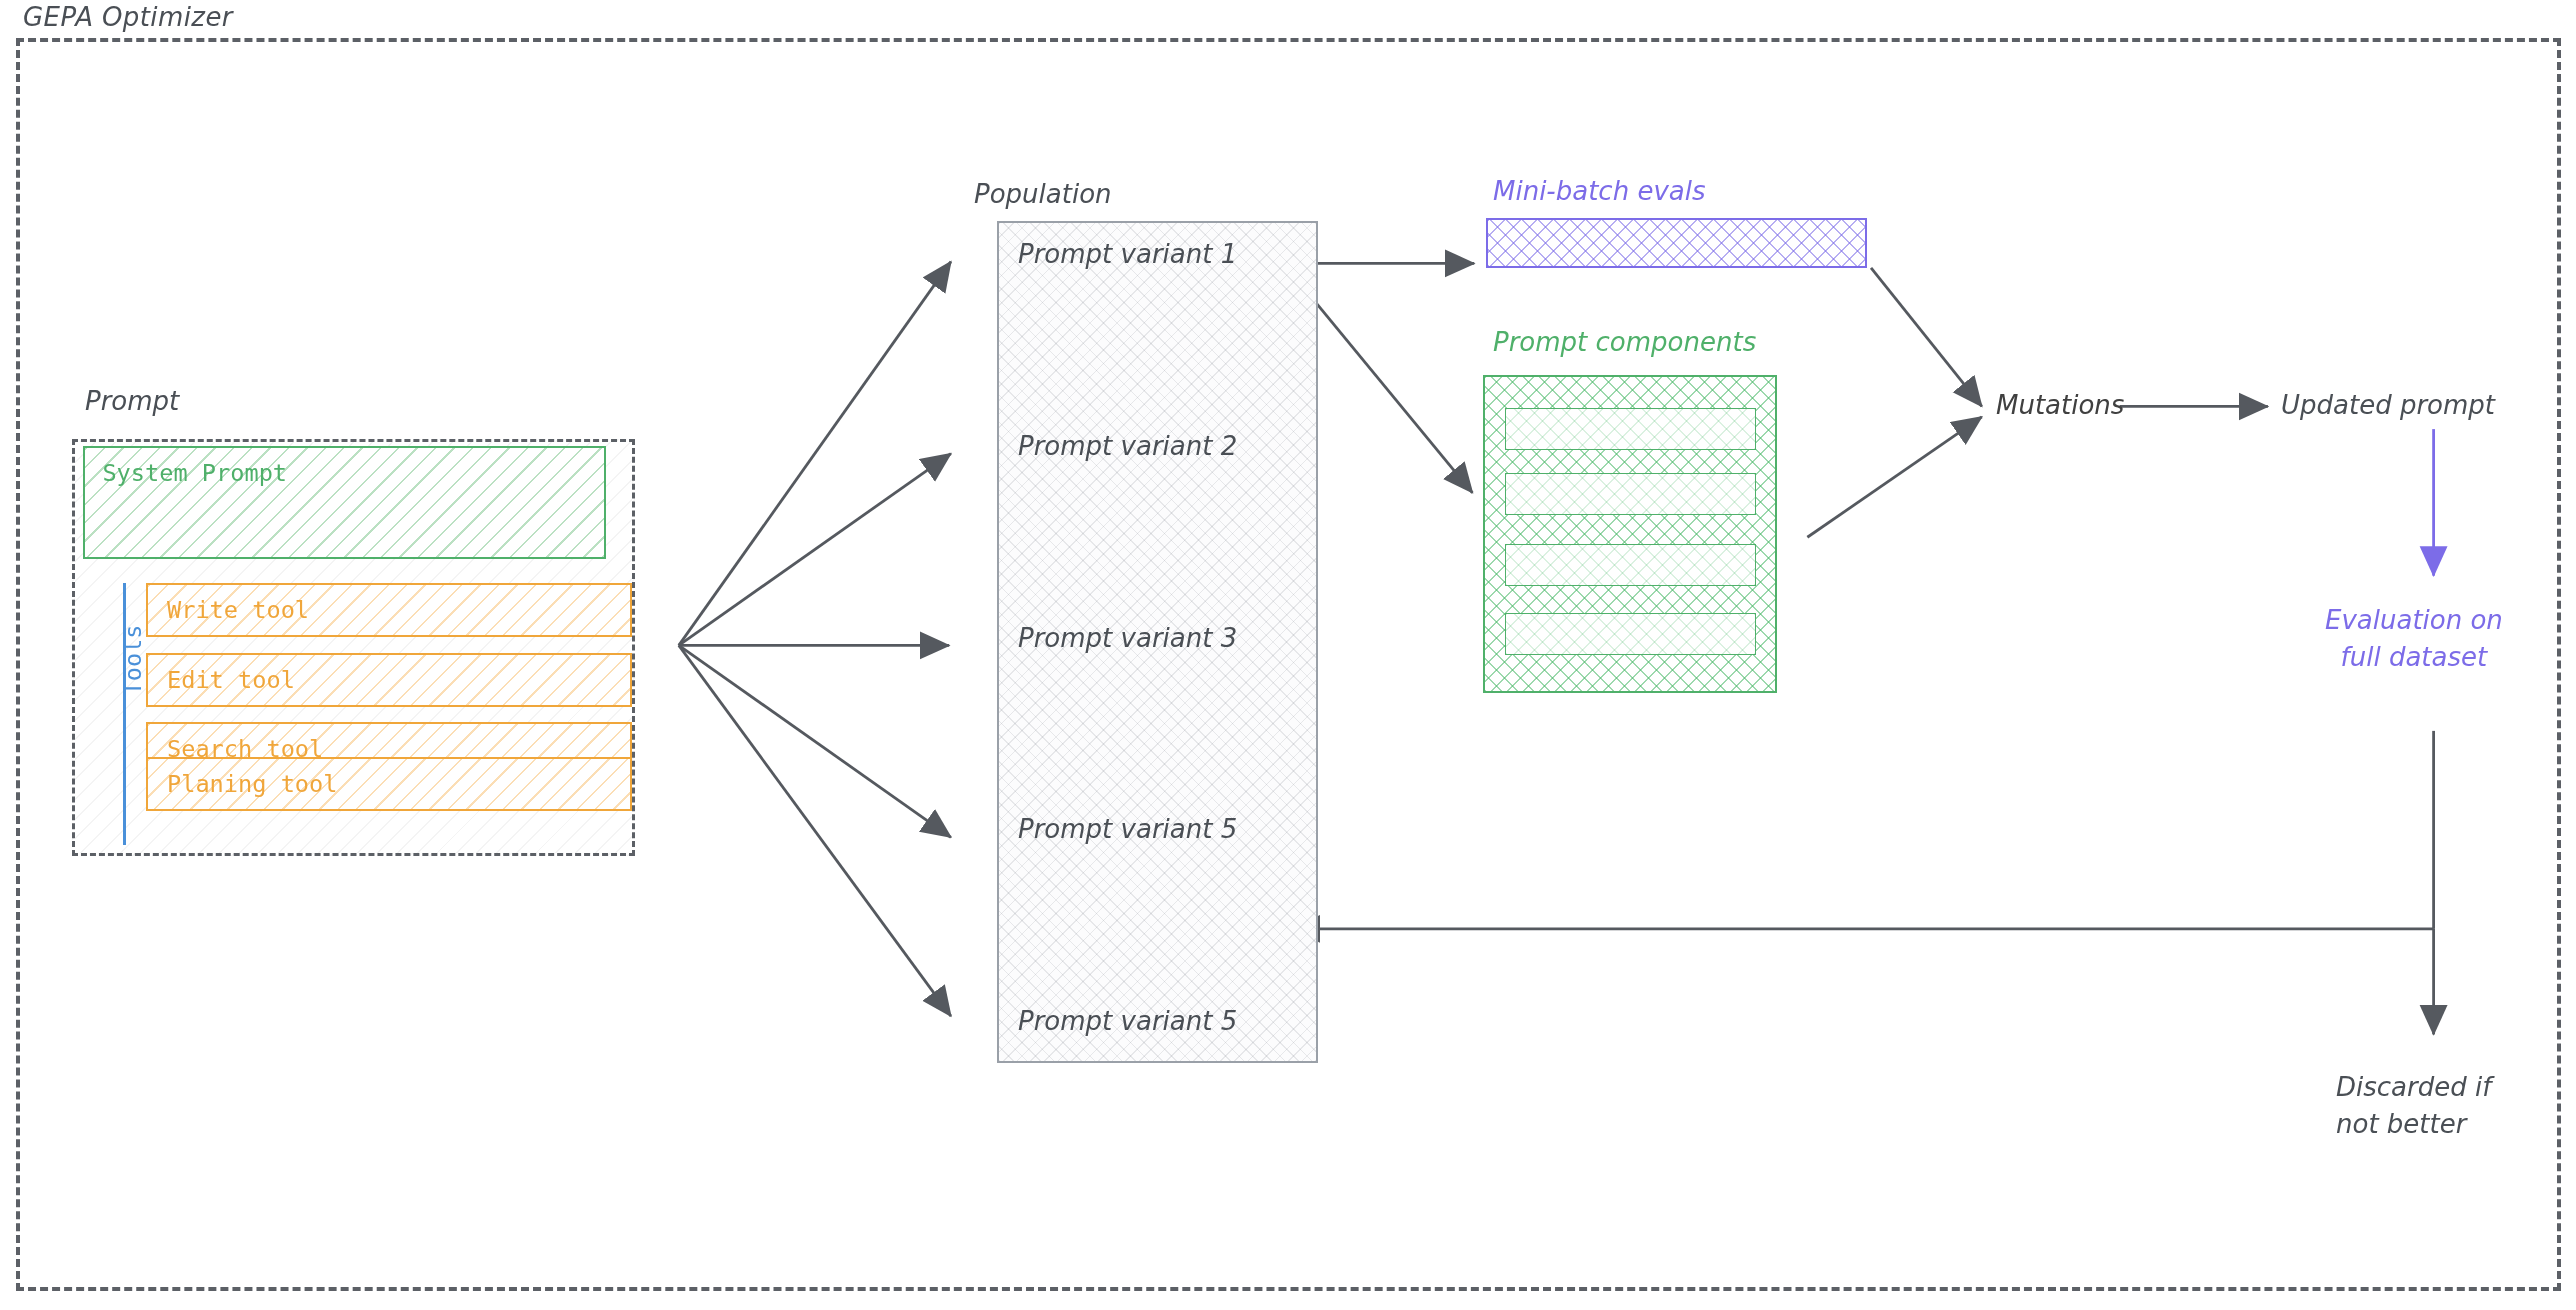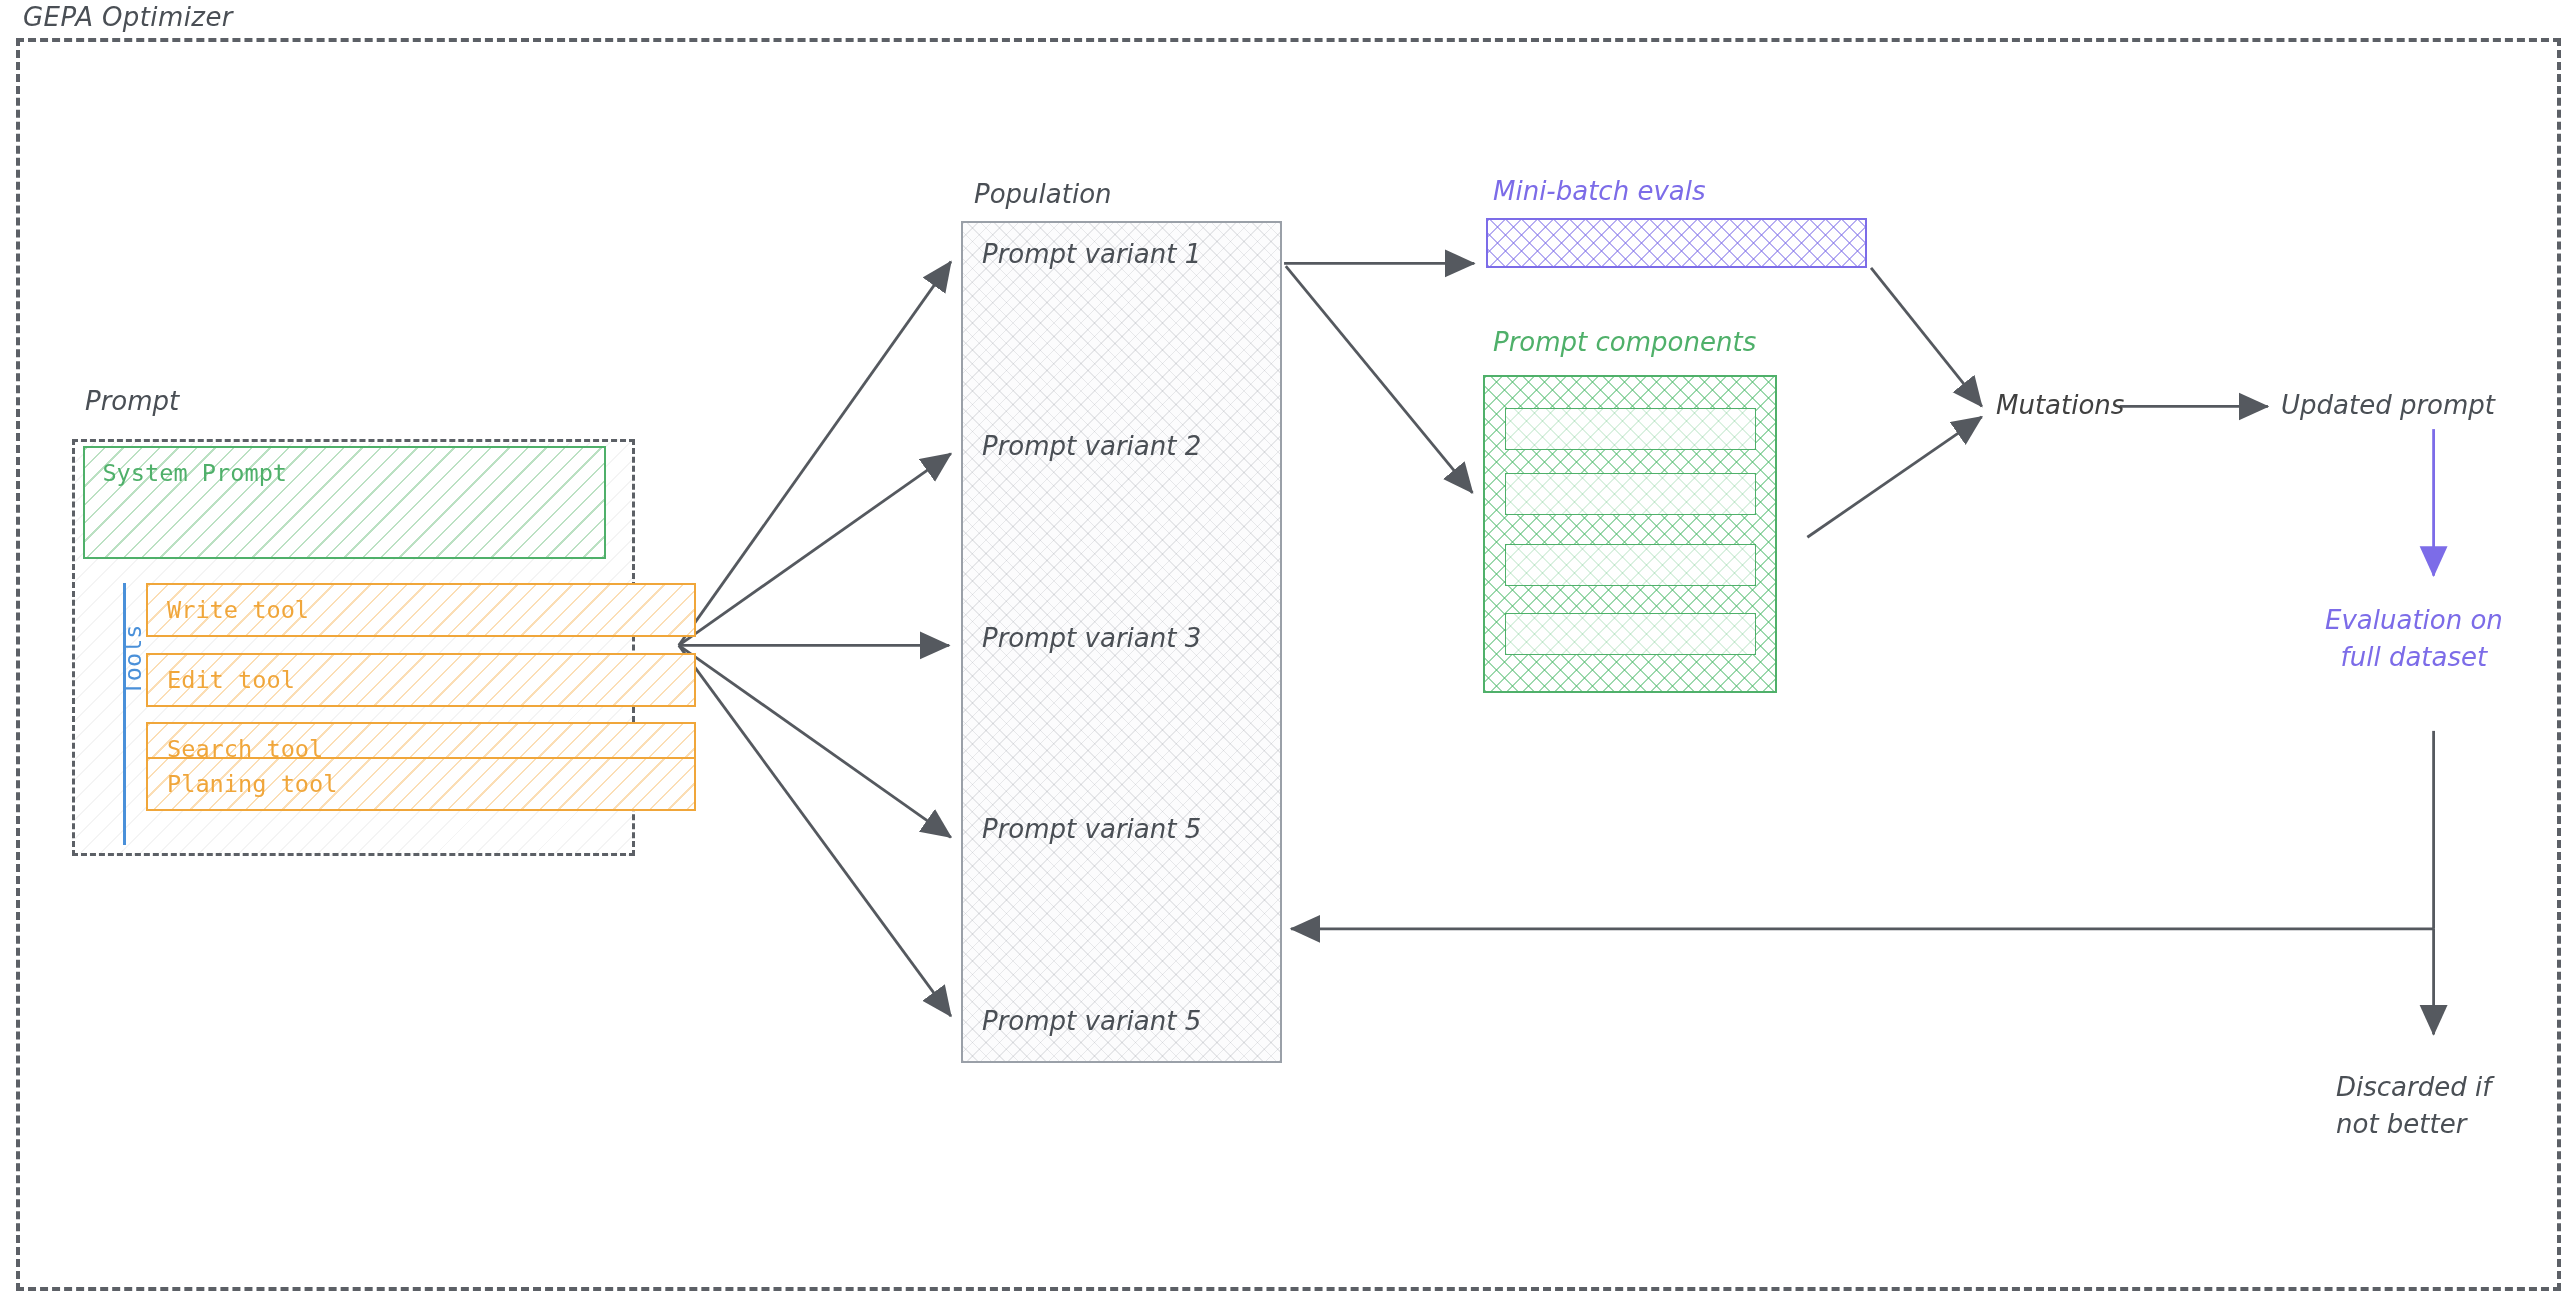--- a/index.html
+++ b/index.html
@@ -41,20 +41,21 @@
   .hatch-green-cross-faint{
     background-color:#ffffff;
     background-image:
       repeating-linear-gradient(45deg, rgba(76,185,106,0.20) 0px, rgba(76,185,106,0.20) 1.2px, rgba(0,0,0,0) 1.2px, rgba(0,0,0,0) 11.3px),
       repeating-linear-gradient(135deg, rgba(76,185,106,0.20) 0px, rgba(76,185,106,0.20) 1.2px, rgba(0,0,0,0) 1.2px, rgba(0,0,0,0) 11.3px);
   }
   .hatch-gray-cross{
     background-image:
       repeating-linear-gradient(45deg, rgba(120,125,135,0.16) 0px, rgba(120,125,135,0.16) 1.1px, rgba(0,0,0,0) 1.1px, rgba(0,0,0,0) 9.6px),
       repeating-linear-gradient(135deg, rgba(120,125,135,0.16) 0px, rgba(120,125,135,0.16) 1.1px, rgba(0,0,0,0) 1.1px, rgba(0,0,0,0) 9.6px);
+    margin-left: 36px;
   }
 
   
   .abs{position:absolute;}
 
   
   #outer-frame{
     left:15.7px;top:38px;width:2545px;height:1253px;
     border:4.4px dashed #5c6066;box-sizing:border-box;
   }
@@ -83,21 +84,21 @@
   }
   #tools-rule{
     left:123px;top:583px;width:2.6px;height:262px;background:#4a90d9;
   }
   #tools-label{
     left:72px;top:646px;width:122px;color:#4a90d9;font-size:23.6px;
     font-family:"DejaVu Sans Mono", monospace;
     transform:rotate(-90deg);transform-origin:center center;text-align:center;
   }
   .tool-box{
-    left:146px;width:550px;height:54px;
+    left:146px;width:486px;height:54px;
     border:2.6px solid #f0a63a;box-sizing:border-box;background-color:#fff;
   }
   .tool-label{
     position:absolute;left:19px;top:11.3px;color:#f0a63a;font-size:23.6px;
     font-family:"DejaVu Sans Mono", monospace;white-space:nowrap;
   }
 
   
   #population-label{
     left:974px;top:179px;color:#4a4f55;font-size:26px;font-style:italic;

